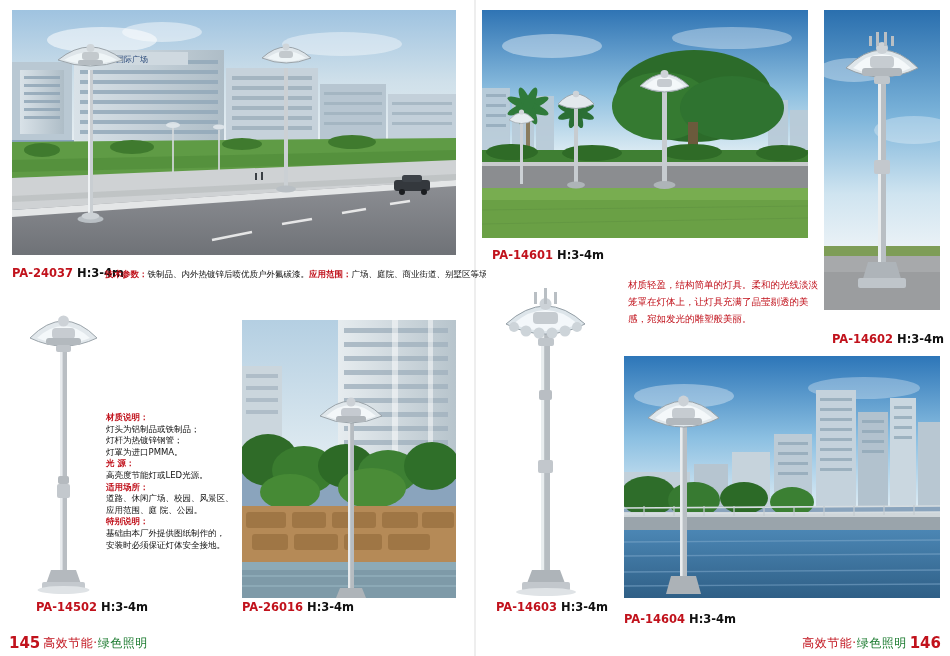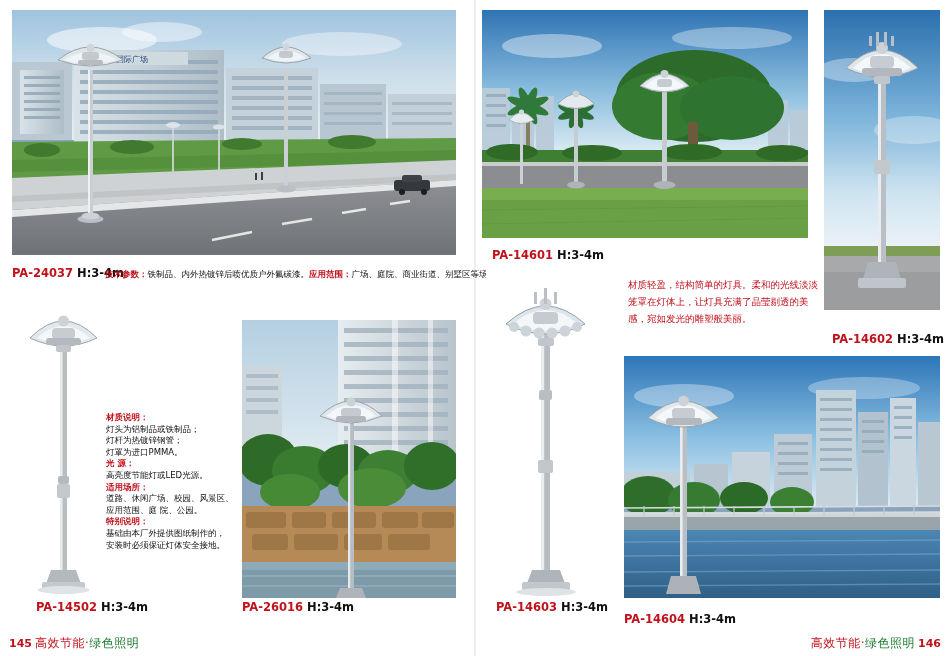--- a/index.html
+++ b/index.html
@@ -70,21 +70,21 @@
     height: 14px;
     display: flex;
     align-items: center;
     font-size: 9px;
   }
   .footer-left { left: 6px; }
   .footer-right { right: 6px; }
   .pgnum {
     font-weight: bold;
     color: #c1121c;
-    font-size: 11px;
+    font-size: 15px;
     padding: 0 3px;
   }
   .foot-txt { color: #c1121c; font-size: 12px; letter-spacing: .5px;}
   .foot-txt .grn { color: #1a7a2e; }
 
   .spine {
     position: absolute;
     left: 474px; top: 0; width: 2px; height: 656px;
     background: linear-gradient(to right,#fafafa,#e2e2e2,#fafafa);
   }

